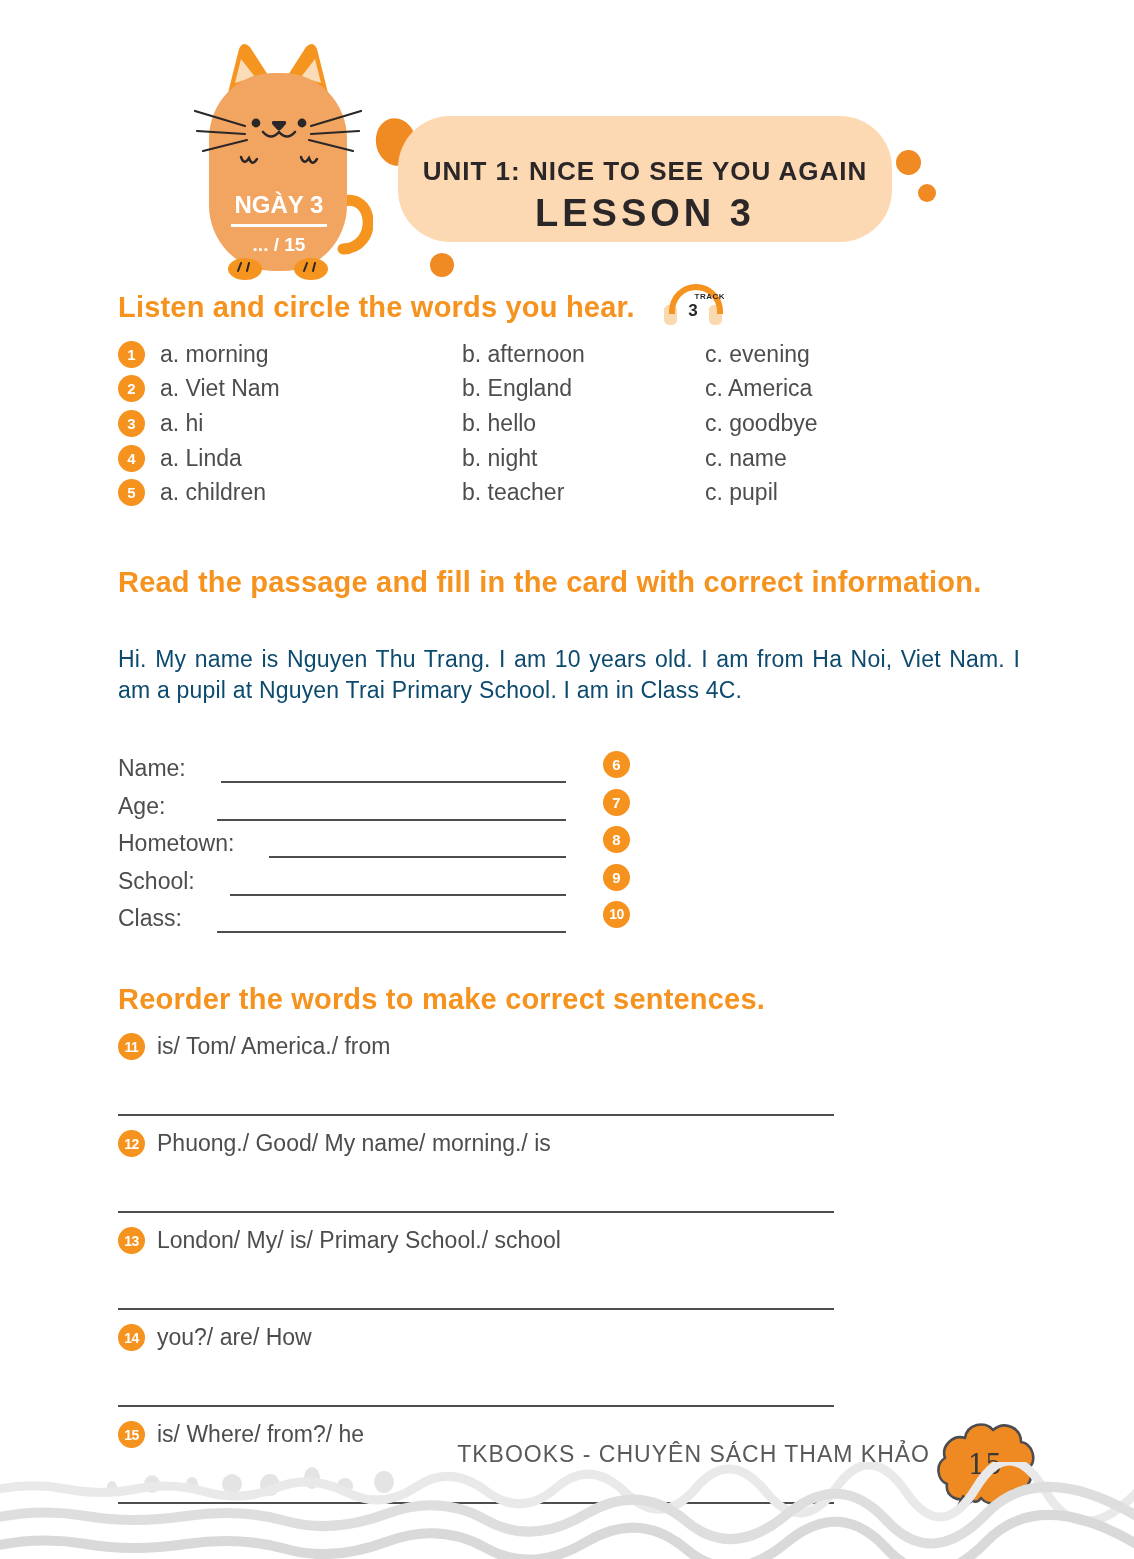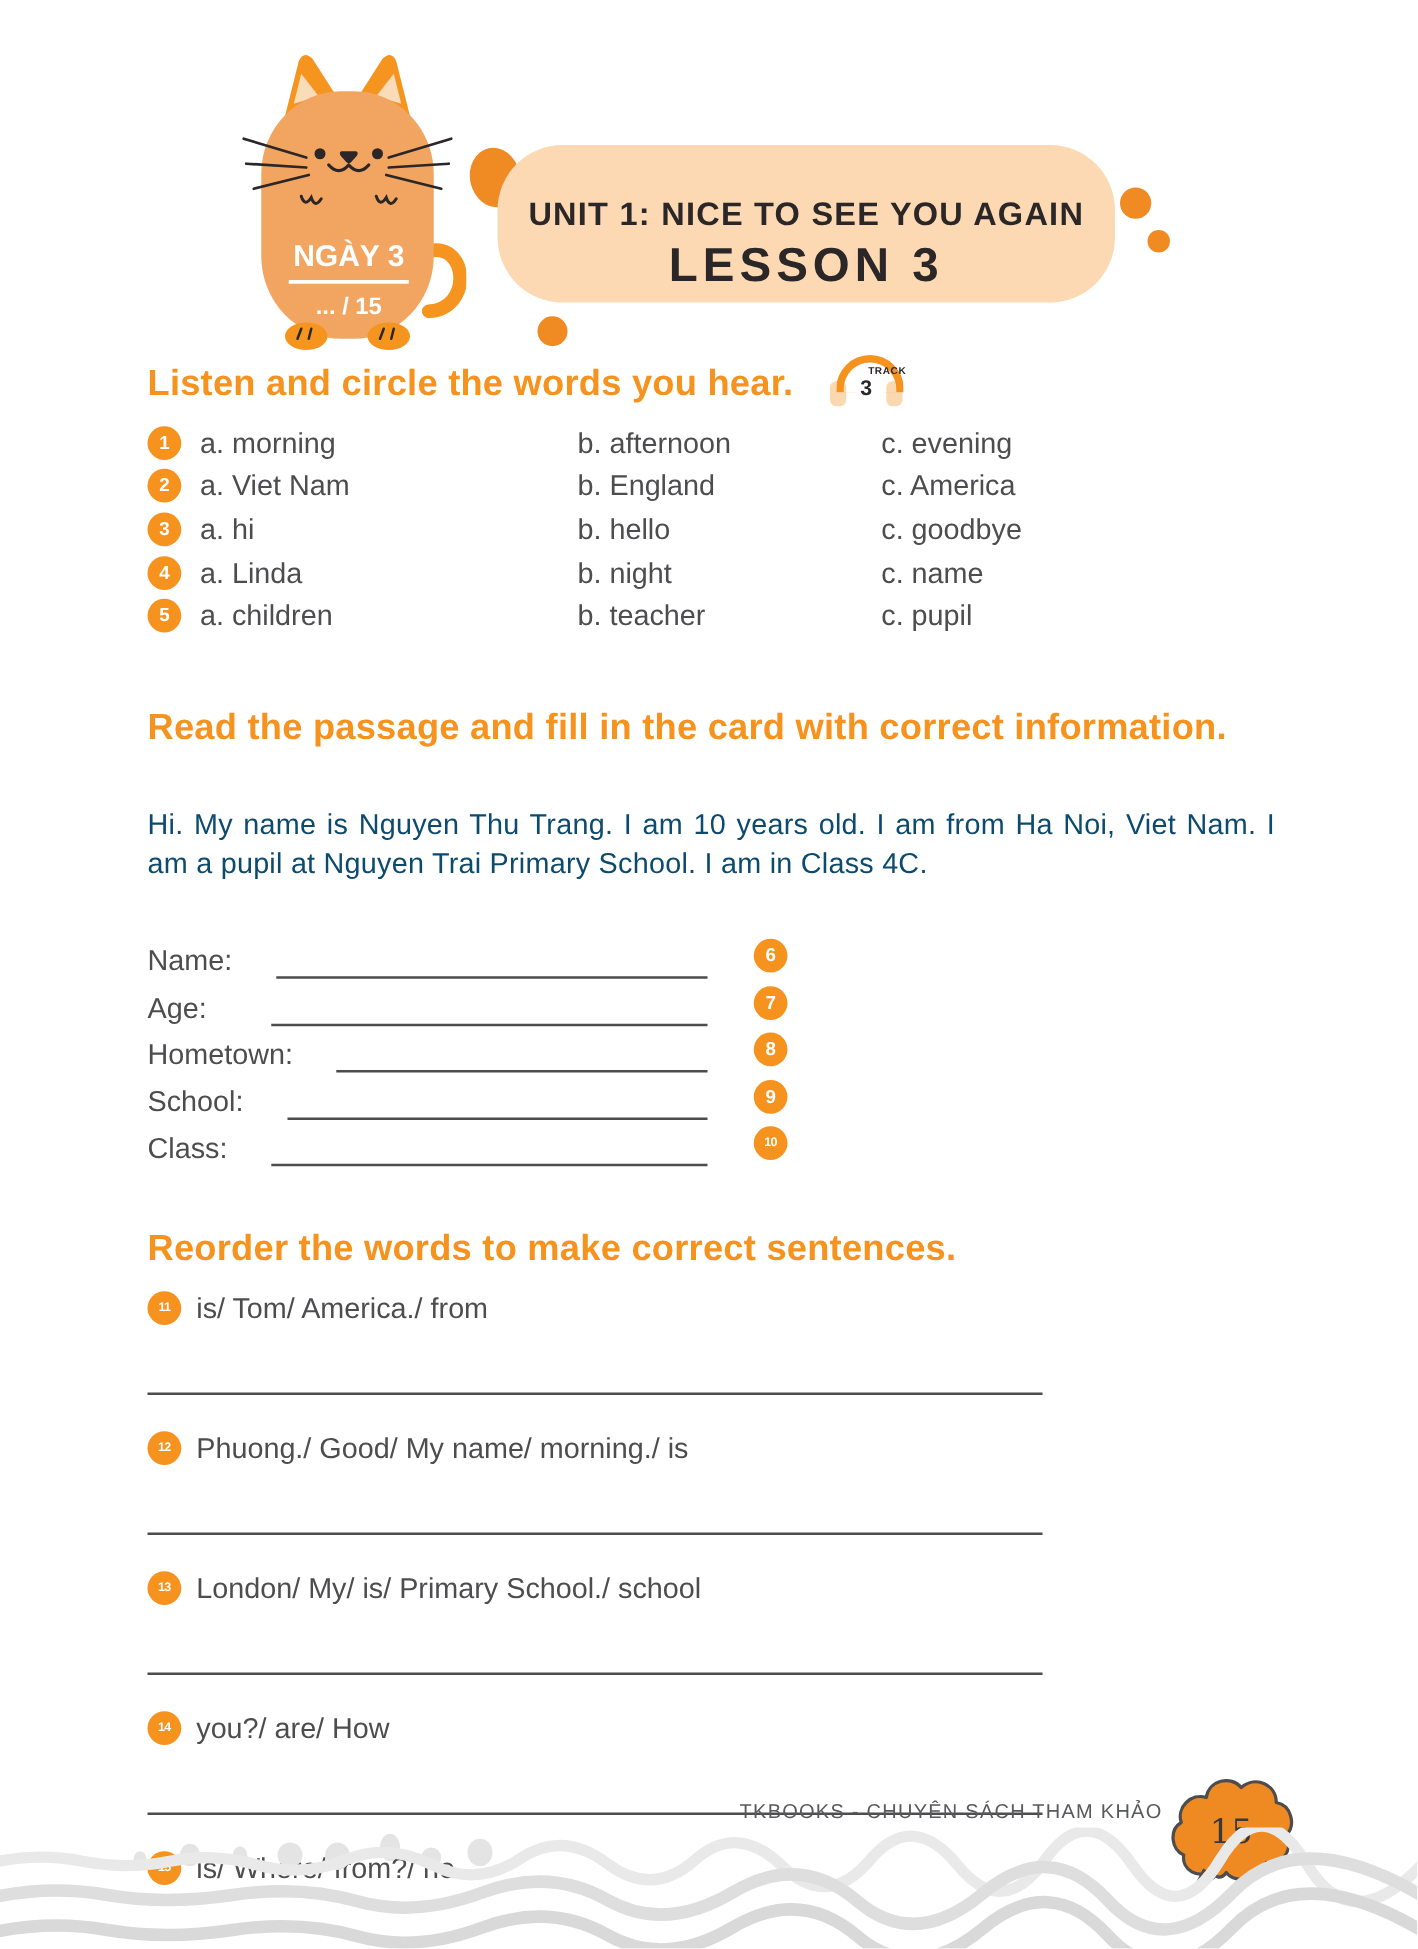--- a/index.html
+++ b/index.html
@@ -42,21 +42,21 @@
   .track .pad.left { left:3px; }  .track .pad.right { right:3px; }
   .track .label { position:absolute; top:11px; left:0; width:100%; text-align:right; font-size:8px; font-weight:bold; color:#2B2728; letter-spacing:0.5px; }
   .track .num   { position:absolute; top:20px; left:0; width:100%; text-align:center; font-size:17px; font-weight:bold; color:#2B2728; }
 
   
   .badge {
     display:inline-flex; align-items:center; justify-content:center;
     width:27px; height:27px; flex:0 0 27px; border-radius:50%;
     background:#F6921E; color:#ffffff; font-weight:bold; font-size:15px;
   }
-  .badge.wide { font-size:10px; letter-spacing:-0.5px; }
+  .badge.wide { font-size:14px; letter-spacing:-0.5px; }
 
   
   .listen-list { position:absolute; left:118px; top:337px; width:916px; }
   .opt-row { display:flex; align-items:center; height:34.6px; font-size:23px; color:#4D4D4F; }
   .opt-row .badge { margin-right:15px; }
   .opt-a { width:302px; }
   .opt-b { width:243px; }
   .opt-c { flex:1; }
 
   
@@ -65,29 +65,29 @@
     font-size:23px; line-height:31px; color:#0c4a6e; text-align:justify; letter-spacing:0.2px;
   }
   .card { position:absolute; left:118px; top:746px; width:512px; }
   .card-row { display:flex; align-items:flex-end; height:37.4px; font-size:23px; color:#4D4D4F;gap:27px; }
   .card-label { white-space:pre; padding-bottom:1px; }
   .card-line { flex:1; border-bottom:2px solid #4D4D4F; height:24px; margin-left:8px; }
   .card-row .badge { margin-left:10px; transform:translateY(-5px); }
 
   
   .reorder-list { position:absolute; left:118px; top:1032px; width:716px; }
-  .reorder-item { margin-bottom:28px;text-align:center; }
+  .reorder-item { margin-bottom:13px;text-align:center; }
   .reorder-text { display:flex; align-items:center; height:29px; font-size:23px; color:#4D4D4F; }
   .reorder-text .badge { margin-right:12px; }
   .answer-line { border-bottom:2px solid #4D4D4F; height:27px; margin-top:26px; }
 
   
   .footer-text {
     position:absolute; left:118px; top:1441px; width:812px; text-align:right;
-    font-size:16px; color:#58595B; letter-spacing:1px;
+    font-size:23px; color:#58595B; letter-spacing:1px;
   }
   .cloud-wrap { position:absolute; left:933px; top:1416px; width:104px; height:104px; }
   .waves { position:absolute; left:0; top:1462px; width:1134px; height:97px; }
 </style>
 </head>
 <body>
 
 <div class="page">
 
   <div class="cat-wrap">

